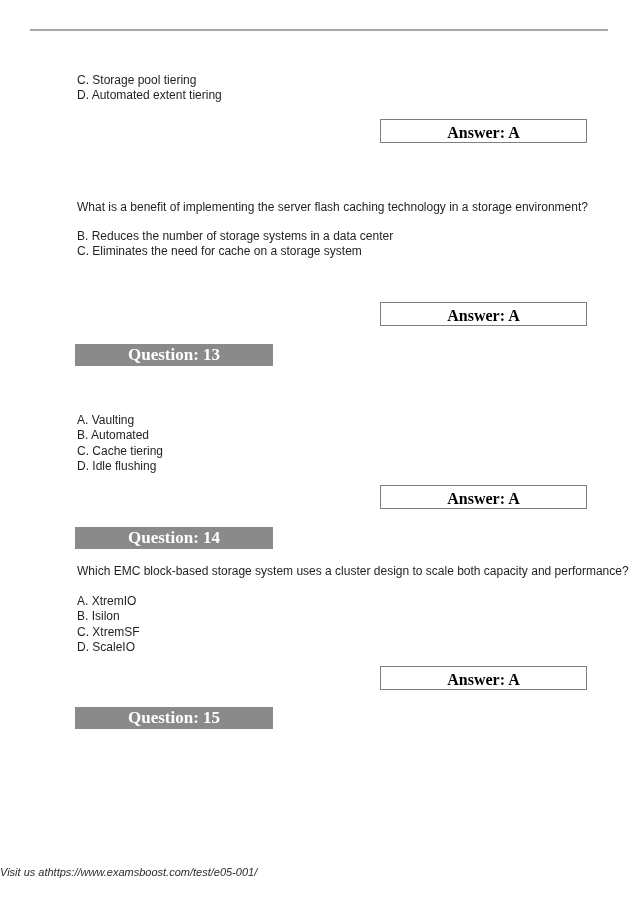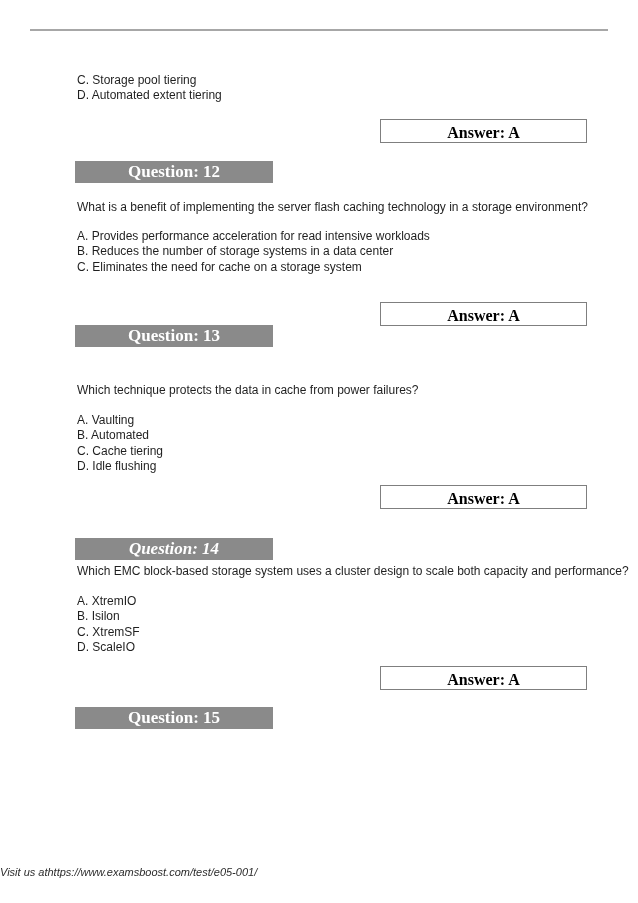--- a/index.html
+++ b/index.html
@@ -88,48 +88,43 @@
 
   <div class="body-text" style="top:73px;">
     <div class="option-line">C. Storage pool tiering</div>
     <div class="option-line">D. Automated extent tiering</div>
   </div>
 
   <div class="answer-box" style="top:119px;">
     <span>Answer: A</span>
   </div>
 
-  <div class="question-bar" style="top:161px;">
-    <span>Question: 12</span>
-  </div>
   <div class="body-text" style="top:200px;text-align:right;">What is a benefit of implementing the server flash caching technology in a storage environment?</div>
   <div class="body-text" style="top:229px;">
-    <div class="option-line">A. Provides performance acceleration for read intensive workloads</div>
     <div class="option-line">B. Reduces the number of storage systems in a data center</div>
     <div class="option-line">C. Eliminates the need for cache on a storage system</div>
   </div>
   <div class="answer-box" style="top:302px;">
     <span>Answer: A</span>
   </div>
 
-  <div class="question-bar" style="top:325px;">
+  <div class="question-bar" style="top:344px;">
     <span>Question: 13</span>
   </div>
-  <div class="body-text" style="top:383px;">Which technique protects the data in cache from power failures?</div>
   <div class="body-text" style="top:413px;">
     <div class="option-line">A. Vaulting</div>
     <div class="option-line">B. Automated</div>
     <div class="option-line">C. Cache tiering</div>
     <div class="option-line">D. Idle flushing</div>
   </div>
   <div class="answer-box" style="top:485px;">
     <span>Answer: A</span>
   </div>
 
-  <div class="question-bar" style="top:538px;font-style:italic;">
+  <div class="question-bar" style="top:527px;">
     <span>Question: 14</span>
   </div>
   <div class="body-text" style="top:564px;">Which EMC block-based storage system uses a cluster design to scale both capacity and performance?</div>
   <div class="body-text" style="top:594px;">
     <div class="option-line">A. XtremIO</div>
     <div class="option-line">B. Isilon</div>
     <div class="option-line">C. XtremSF</div>
     <div class="option-line">D. ScaleIO</div>
   </div>
   <div class="answer-box" style="top:666px;">

